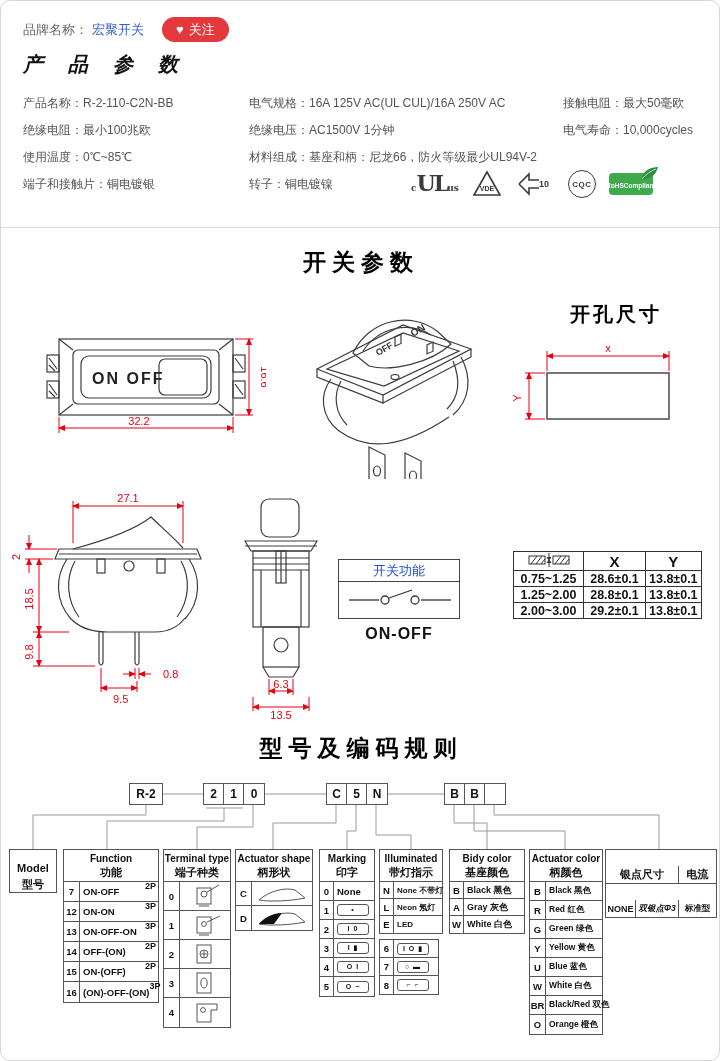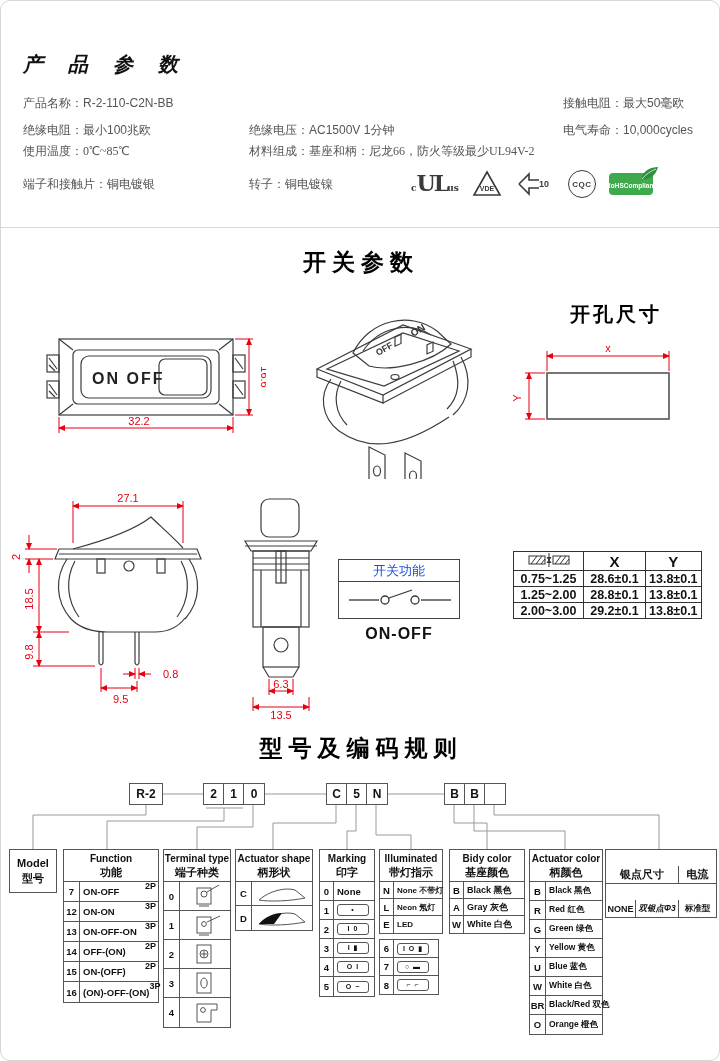--- a/index.html
+++ b/index.html
@@ -15,21 +15,21 @@
   .follow-btn { margin-left:14px; background:#e4393c; color:#fff; border:none;
                 border-radius:14px; height:25px; padding:0 14px; font-size:13px;
                 display:inline-flex; align-items:center; gap:5px; cursor:pointer; }
   .follow-btn .heart { font-size:13px; line-height:1; }
 
   
   .params-title { position:absolute; top:50px; left:22px; font-family:"DejaVu Serif", serif;
                   font-style:italic; font-weight:bold; font-size:20px; letter-spacing:9px; color:#111; }
   .spec { position:absolute; font-size:12px; color:#555; white-space:nowrap; }
   .c1 { left:22px; } .c2 { left:248px; } .c3 { left:562px; }
-  .r1 { top:94px;text-align:center; } .r2 { top:121px; } .r3 { top:142px;font-family:Liberation Serif, serif; } .r4 { top:175px; }
+  .r1 { top:94px;text-align:center; } .r2 { top:121px; } .r3 { top:148px; } .r4 { top:175px; }
 
   .certs { position:absolute; left:410px; top:163px; display:flex; align-items:center; gap:13px; height:40px; }
   .cert { display:flex; align-items:center; justify-content:center; color:#3a3a3a; }
   .ul-wrap { font-family:"DejaVu Serif", serif; display:flex; align-items:flex-end; }
   .ul-c { font-size:9px; font-weight:bold; }
   .ul-main { font-size:22px; font-weight:900; line-height:0.8; letter-spacing:-2px; }
   .ul-us { font-size:9px; font-weight:bold; }
   .cqc-circle { width:28px; height:28px; border:1.5px solid #3a3a3a; border-radius:50%;
                 display:flex; align-items:center; justify-content:center; font-size:8px;
                 font-weight:bold; letter-spacing:0.5px; }
@@ -75,21 +75,21 @@
           border-bottom:1px solid #555; }
   .ct-h .zh { font-size:11px; }
   .trow { display:flex; align-items:center; border-bottom:1px solid #555; }
   .trow:last-child { border-bottom:none; }
   .tcode { flex:0 0 16px; align-self:stretch; display:flex; align-items:center; justify-content:center;
            border-right:1px solid #555; font-size:9.5px; font-weight:bold; }
   .tlabel { flex:1; font-size:9.5px; font-weight:bold; padding-left:3px; white-space:nowrap; }
   .tpoles { font-size:9px; font-weight:bold; padding-right:2px; transform:translateY(-6px); }
 
   .model-box { left:8px; top:848px; width:48px; height:44px; display:flex; flex-direction:column;
-               align-items:center; justify-content:center; font-weight:bold; font-size:11px; line-height:1.4; }
+               align-items:center; justify-content:flex-end; font-weight:bold; font-size:11px; line-height:1.4; }
   .ftable  { left:62px;  top:848px; width:96px; }  .ftable .trow { height:20px; }
   .ttable  { left:162px; top:848px; width:68px; }  .ttable .trow { height:29px; }
   .atable  { left:234px; top:848px; width:78px; }  .atable .trow { height:24px; }
   .mtable  { left:318px; top:848px; width:56px; }  .mtable .trow { height:19px; }
   .mtable .tcode { flex-basis:14px; }
   .itable  { left:378px; top:848px; width:64px; }  .itable .trow { height:17px; }
   .itable .tcode { flex-basis:14px; }
   .itable .tlabel { font-size:8px; }
   .m2table { left:378px; top:938px; width:60px; }  .m2table .trow { height:18px; }
   .m2table .tcode { flex-basis:14px; }
@@ -111,28 +111,37 @@
   .sh1 { width:73px; font-size:11px; } .sh2 { flex:1; font-size:11px; }
   .sd1 { width:30px; font-size:9px; font-weight:bold; }
   .sd2 { width:43px; font-size:8.5px; font-weight:bold;font-style:italic; }
   .sd3 { flex:1; font-size:8.5px; font-weight:bold; }
 </style>
 </head>
 <body>
 
 <div class="page">
 
+  <div class="topbar">
+    <span>品牌名称：</span>
+    <a class="brand-link">宏聚开关</a>
+    <button class="follow-btn">
+      <span class="heart">♥</span>
+      <span>关注</span>
+    </button>
+  </div>
 
   <div class="params-title">产 品 参 数</div>
 
   <div class="spec c1 r1">产品名称：R-2-110-C2N-BB</div>
   <div class="spec c1 r2">绝缘电阻：最小100兆欧</div>
   <div class="spec c1 r3">使用温度：0℃~85℃</div>
   <div class="spec c1 r4">端子和接触片：铜电镀银</div>
 
+  <div class="spec c2 r1">电气规格：16A 125V AC(UL CUL)/16A 250V AC</div>
   <div class="spec c2 r2">绝缘电压：AC1500V 1分钟</div>
   <div class="spec c2 r3">材料组成：基座和柄：尼龙66，防火等级最少UL94V-2</div>
   <div class="spec c2 r4">转子：铜电镀镍</div>
 
   <div class="spec c3 r1">接触电阻：最大50毫欧</div>
   <div class="spec c3 r2">电气寿命：10,000cycles</div>
 
   <div class="certs">
     <div class="cert ul-wrap">
       <span class="ul-c">c</span>

